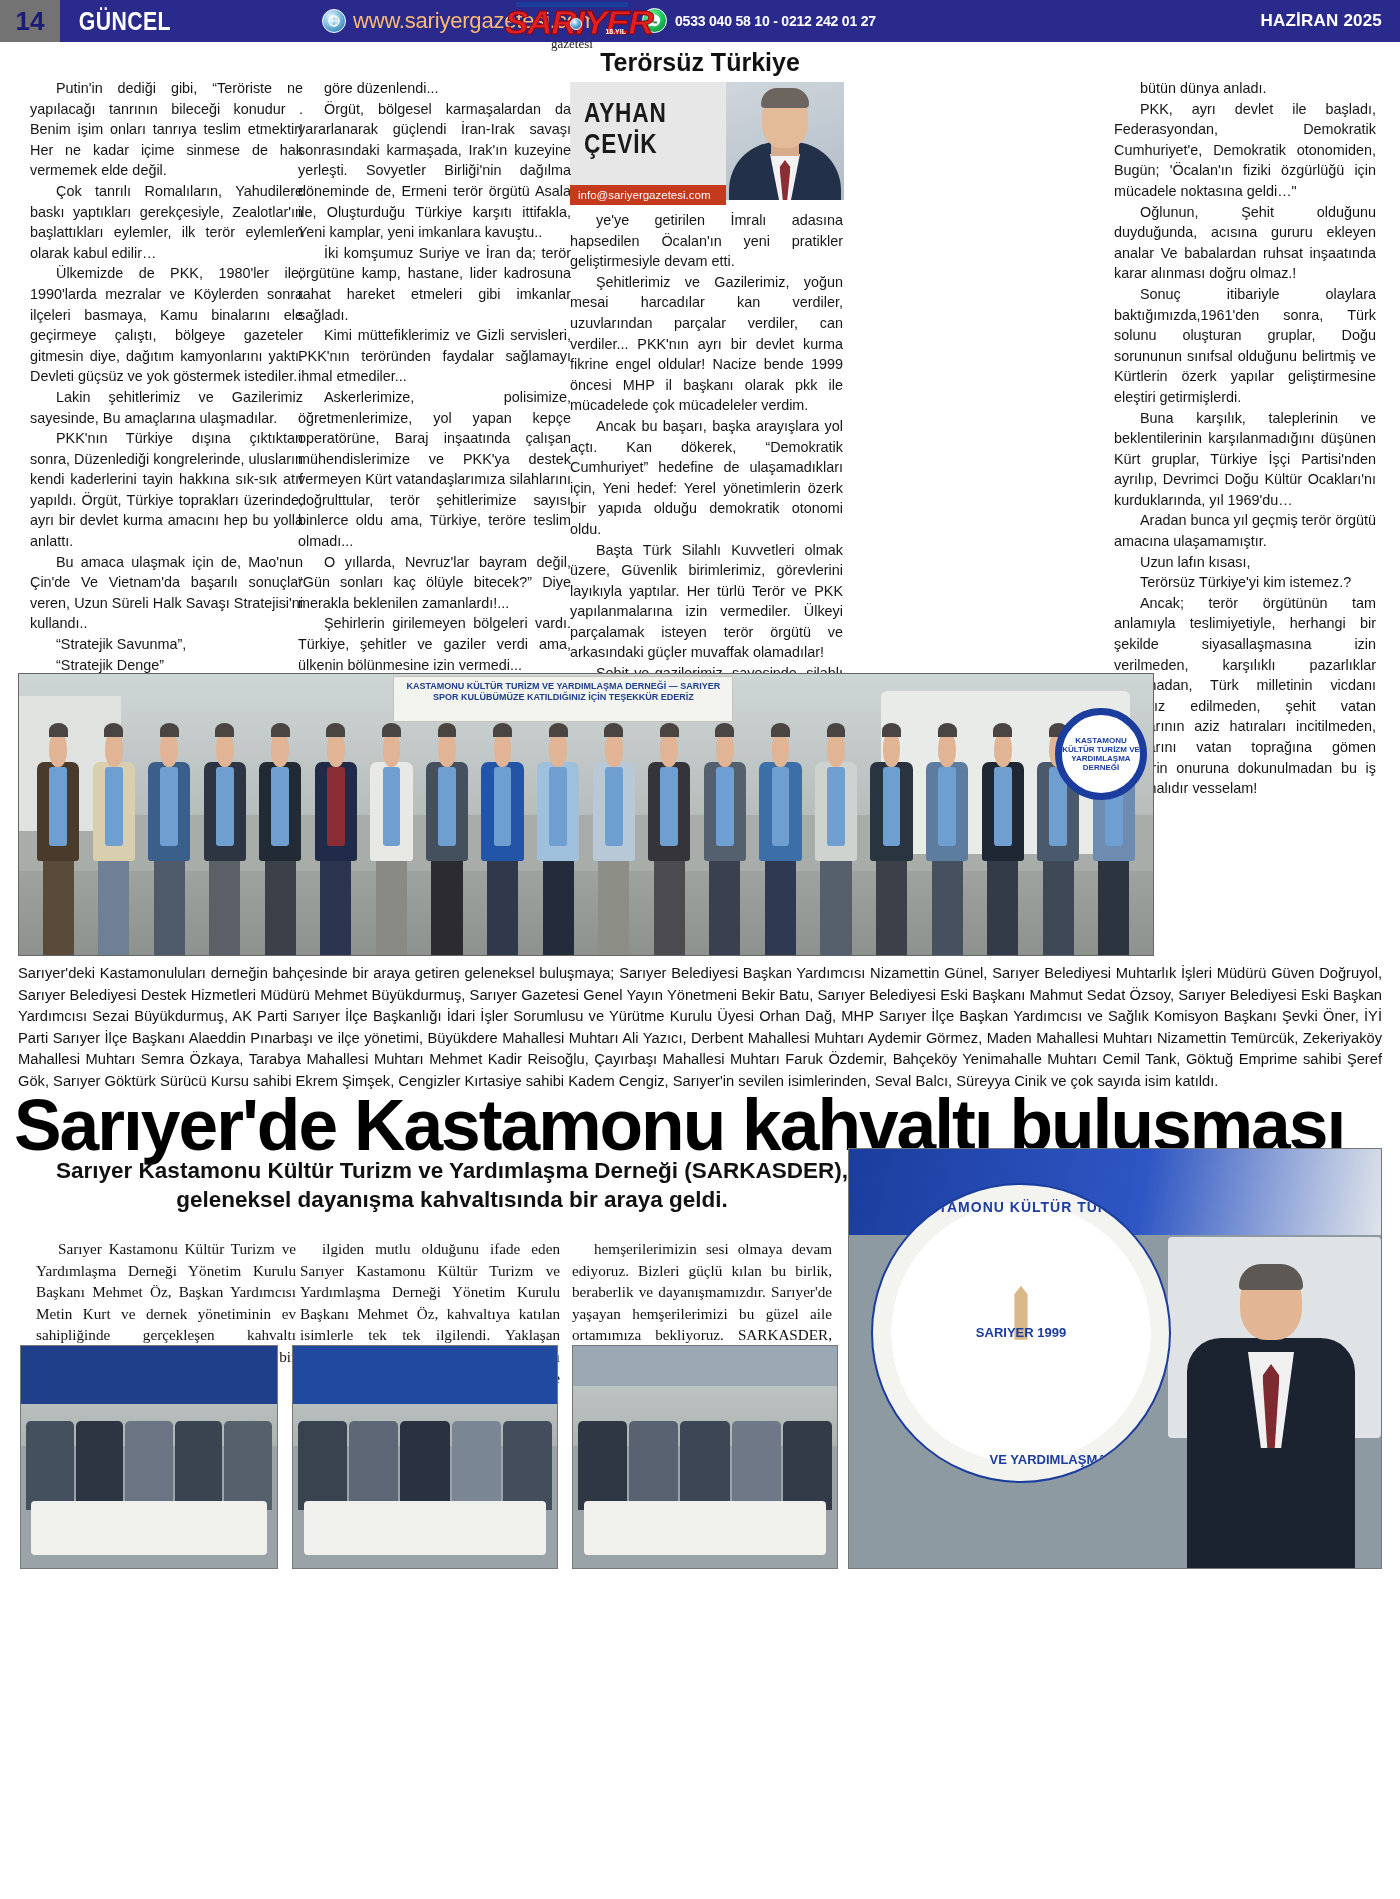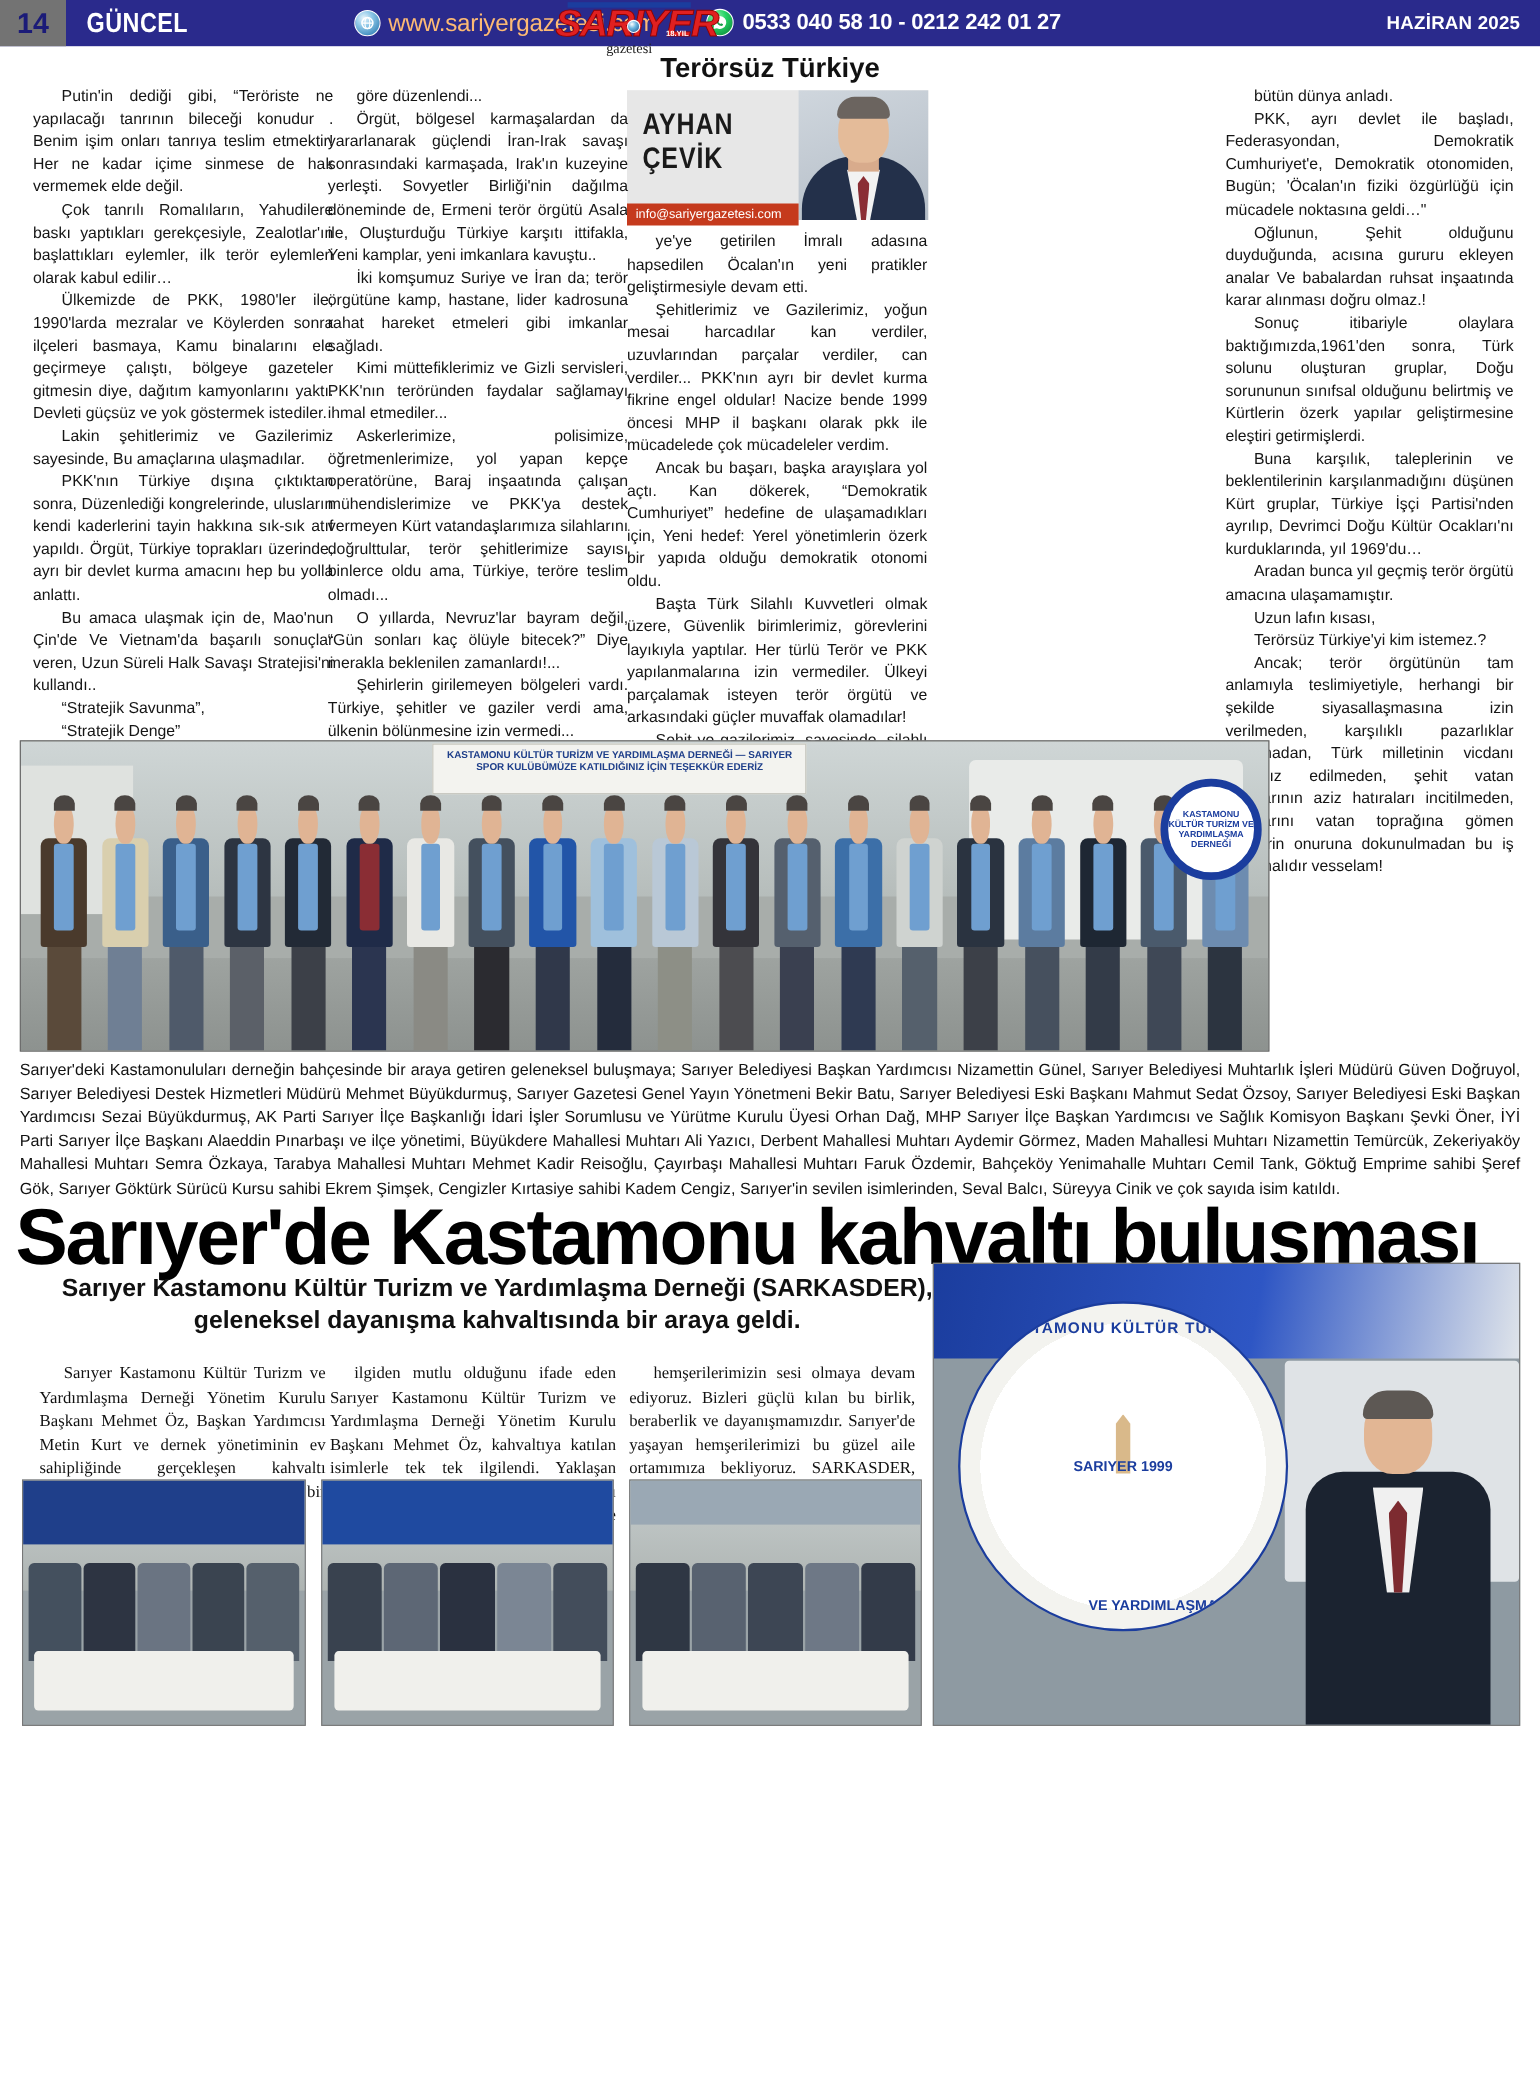--- a/index.html
+++ b/index.html
@@ -81,21 +81,21 @@
   .wa-icon {
     width: 25px; height: 25px;
     border-radius: 50%;
     background: radial-gradient(circle at 35% 28%, #8ff2a8 0%, #25d366 40%, #0b7c32 100%);
     border: 1.5px solid #ffffff;
     display: flex; align-items: center; justify-content: center;
     flex: none;
   }
   .phone-text {
     color: #ffffff;
-    font-size: 20px;
+    font-size: 14px;
     font-weight: bold;
     white-space: nowrap;
     font-family: "Liberation Sans", sans-serif;
     letter-spacing: -0.2px;
   }
   .date-text {
     position: absolute;
     right: 18px; top: 11px;
     color: #ffffff;
     font-size: 17px;

